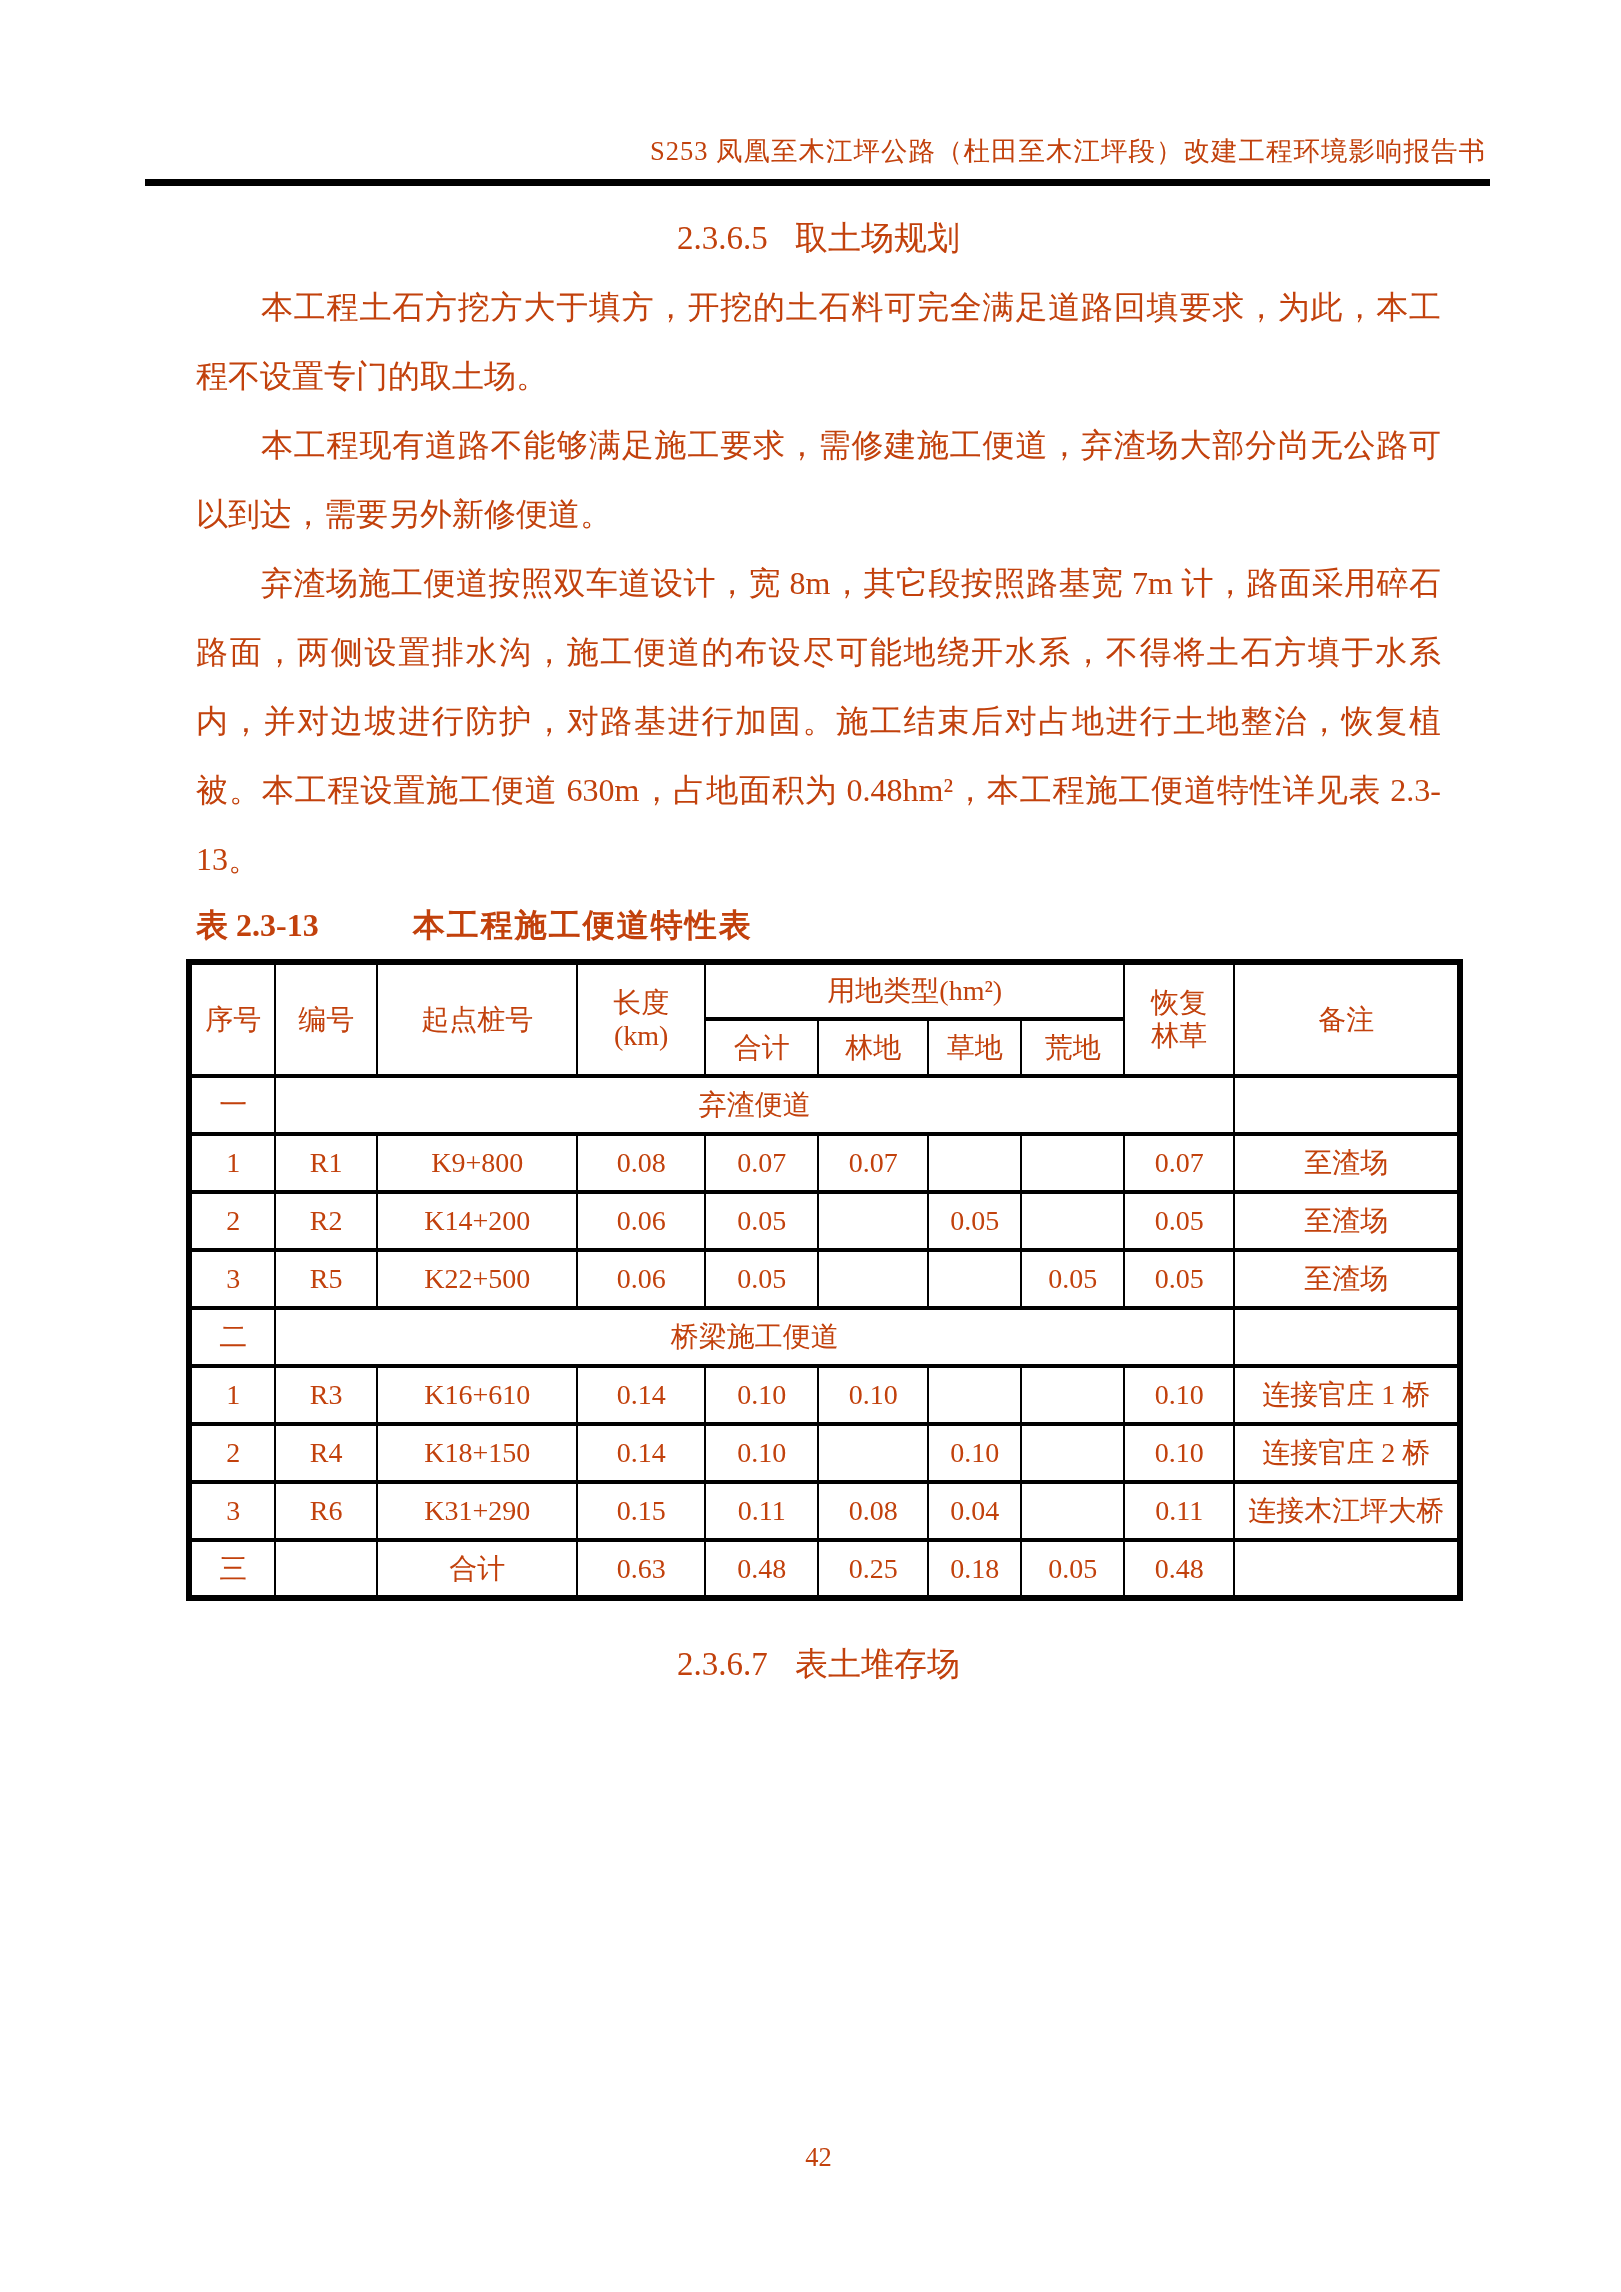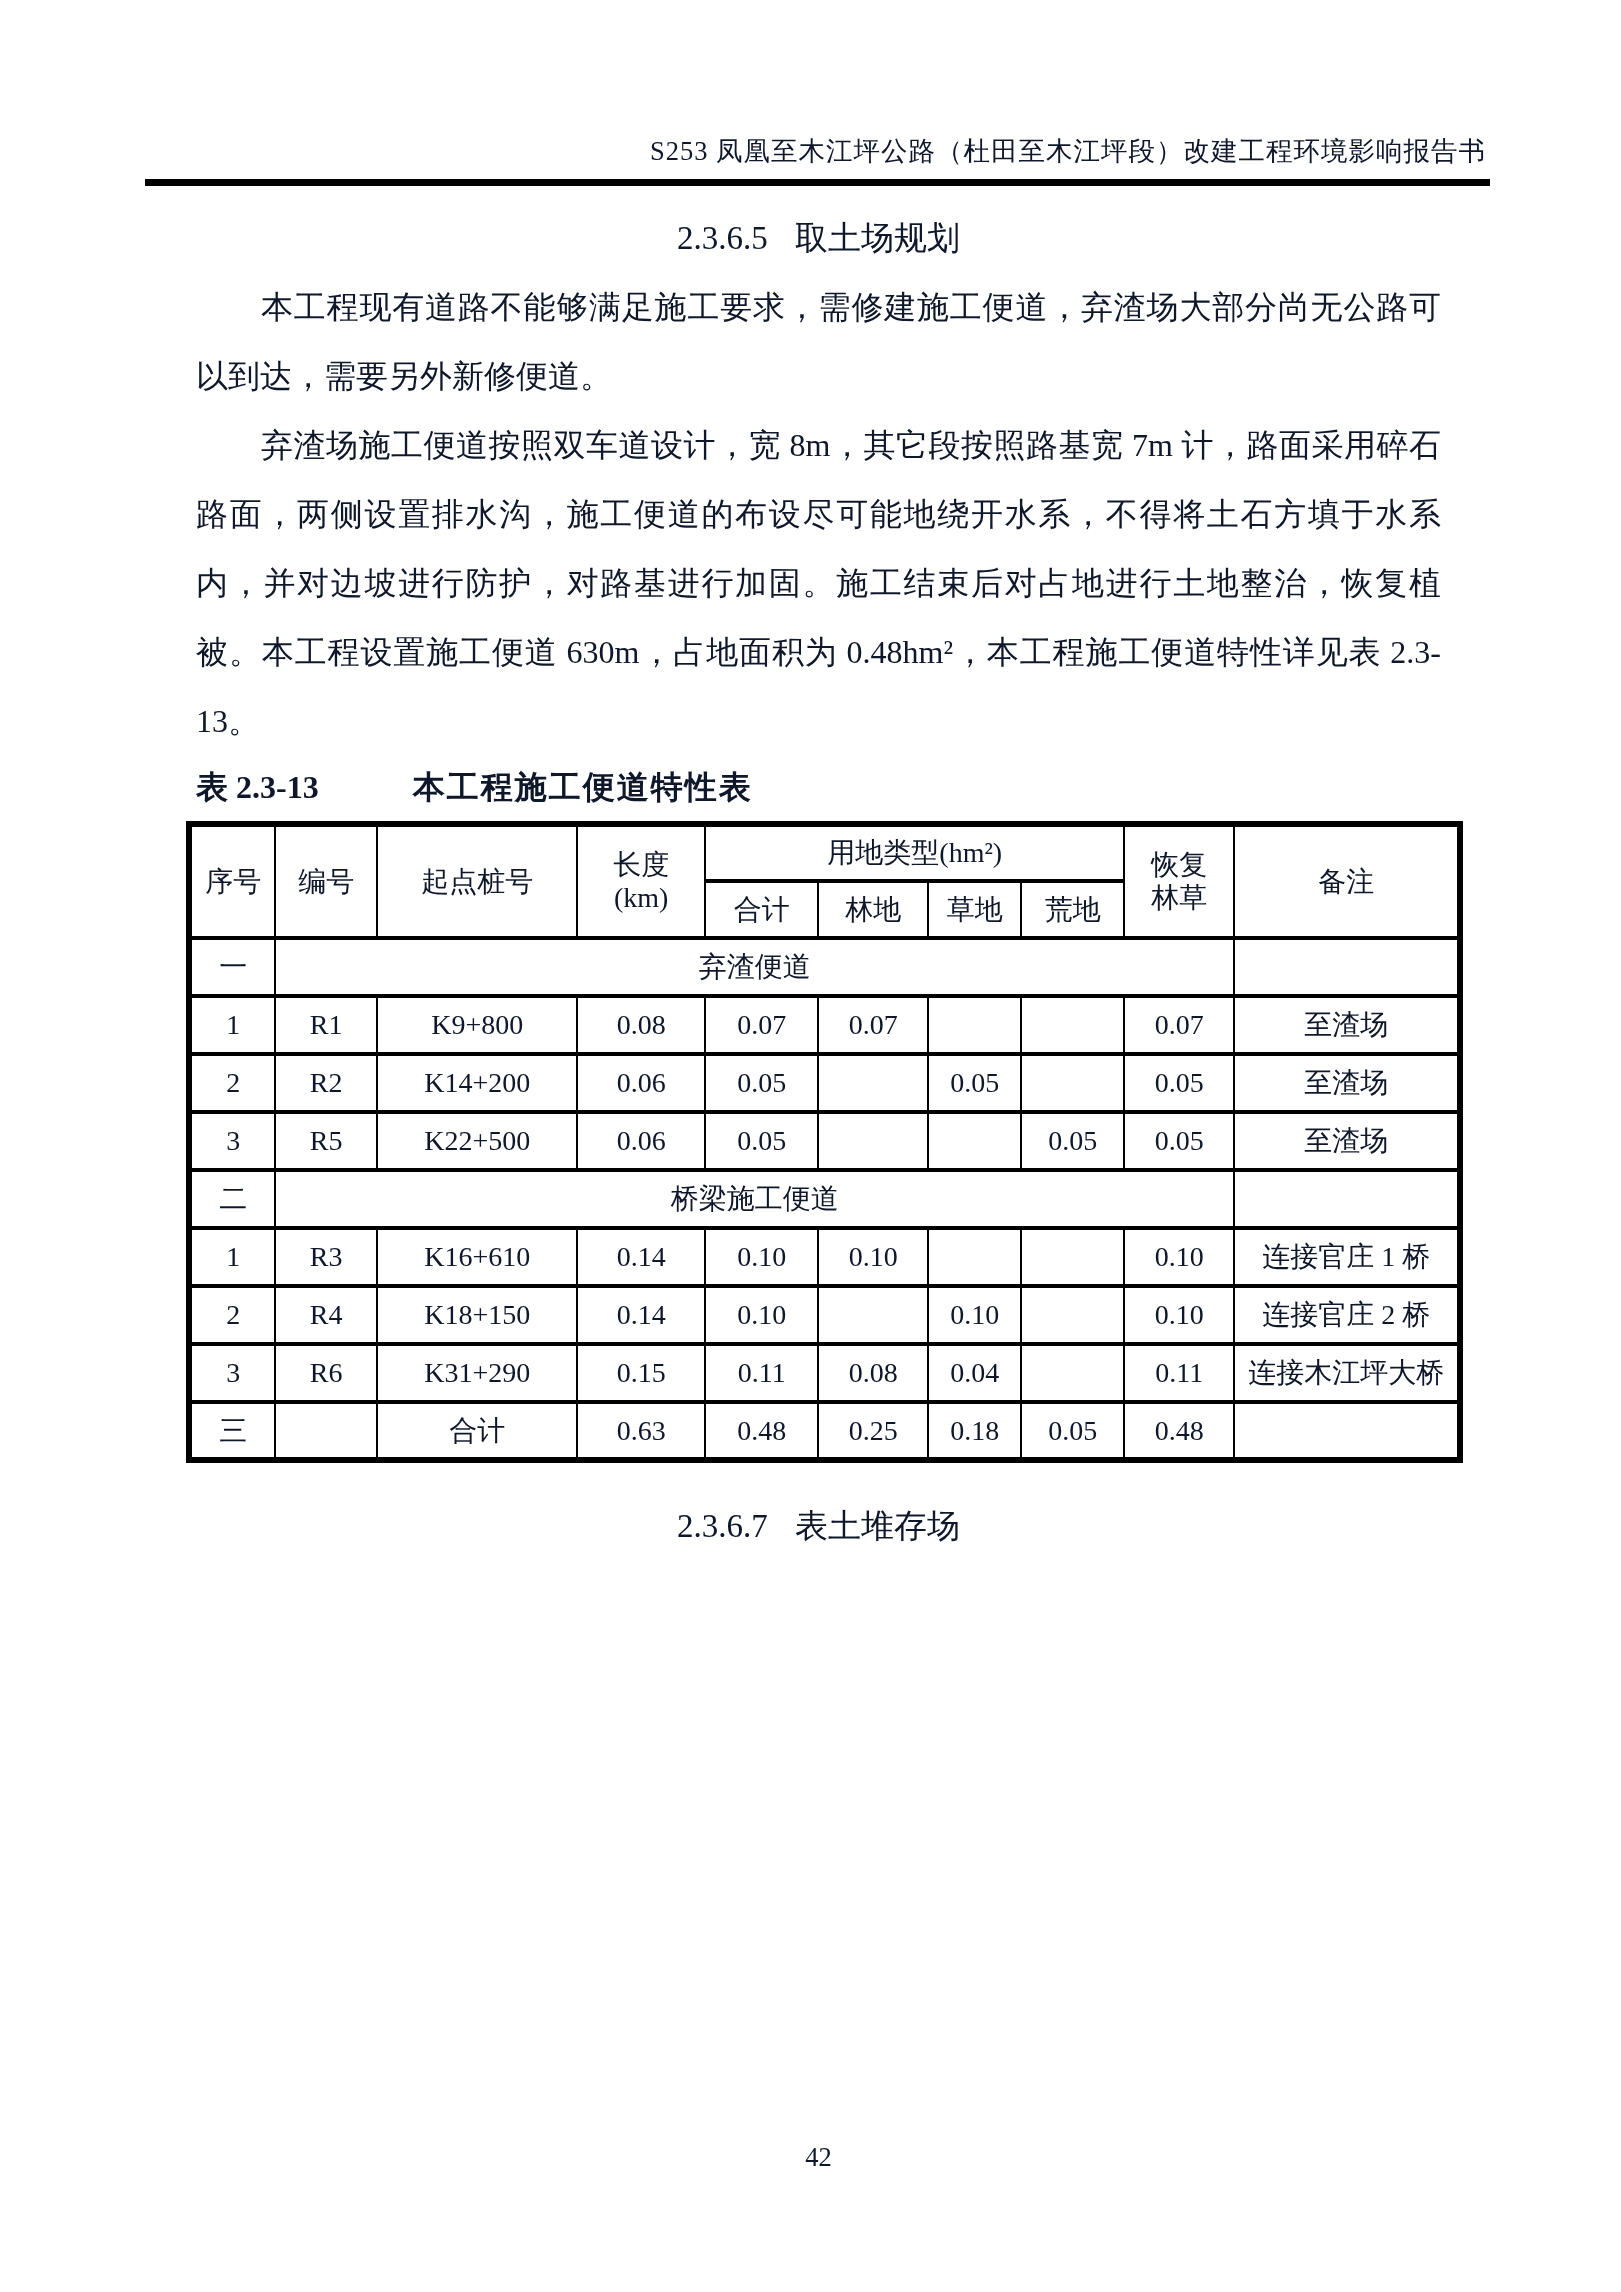--- a/index.html
+++ b/index.html
@@ -6,21 +6,21 @@
     margin: 0;
     padding: 0;
     background: #e8e8e8;
   }
   .page {
     position: relative;
     width: 1621px;
     height: 2293px;
     margin: 0 auto;
     background: #ffffff;
-    color: #0f172a;
+    color: #c2410c;
     font-family: "Liberation Serif", "DejaVu Serif", serif;
     overflow: hidden;
   }
 
   
   .doc-header {
     position: absolute;
     top: 0;
     left: 145px;
     width: 1345px;
@@ -114,20 +114,21 @@
 <div class="page">
 
   <header class="doc-header">
     <div class="doc-header-text">S253 凤凰至木江坪公路（杜田至木江坪段）改建工程环境影响报告书</div>
     <div class="doc-header-rule"></div>
   </header>
 
   <main class="body-text">
 
     <h2 class="sec"><span class="sec-num">2.3.6.5</span><span class="sec-title">取土场规划</span></h2>
+    <p class="para">本工程土石方挖方大于填方，开挖的土石料可完全满足道路回填要求，为此，本工程不设置专门的取土场。</p>
 
     <p class="para">本工程现有道路不能够满足施工要求，需修建施工便道，弃渣场大部分尚无公路可以到达，需要另外新修便道。</p>
     <p class="para">弃渣场施工便道按照双车道设计，宽 8m，其它段按照路基宽 7m 计，路面采用碎石路面，两侧设置排水沟，施工便道的布设尽可能地绕开水系，不得将土石方填于水系内，并对边坡进行防护，对路基进行加固。施工结束后对占地进行土地整治，恢复植被。本工程设置施工便道 630m，占地面积为 0.48hm²，本工程施工便道特性详见表 2.3-13。</p>
 
     <div class="table-caption"><span>表 2.3-13</span><span class="caption-title">本工程施工便道特性表</span></div>
 
     <table class="road-table">
       <colgroup>
         <col style="width:86px">
           <col style="width:102px">

